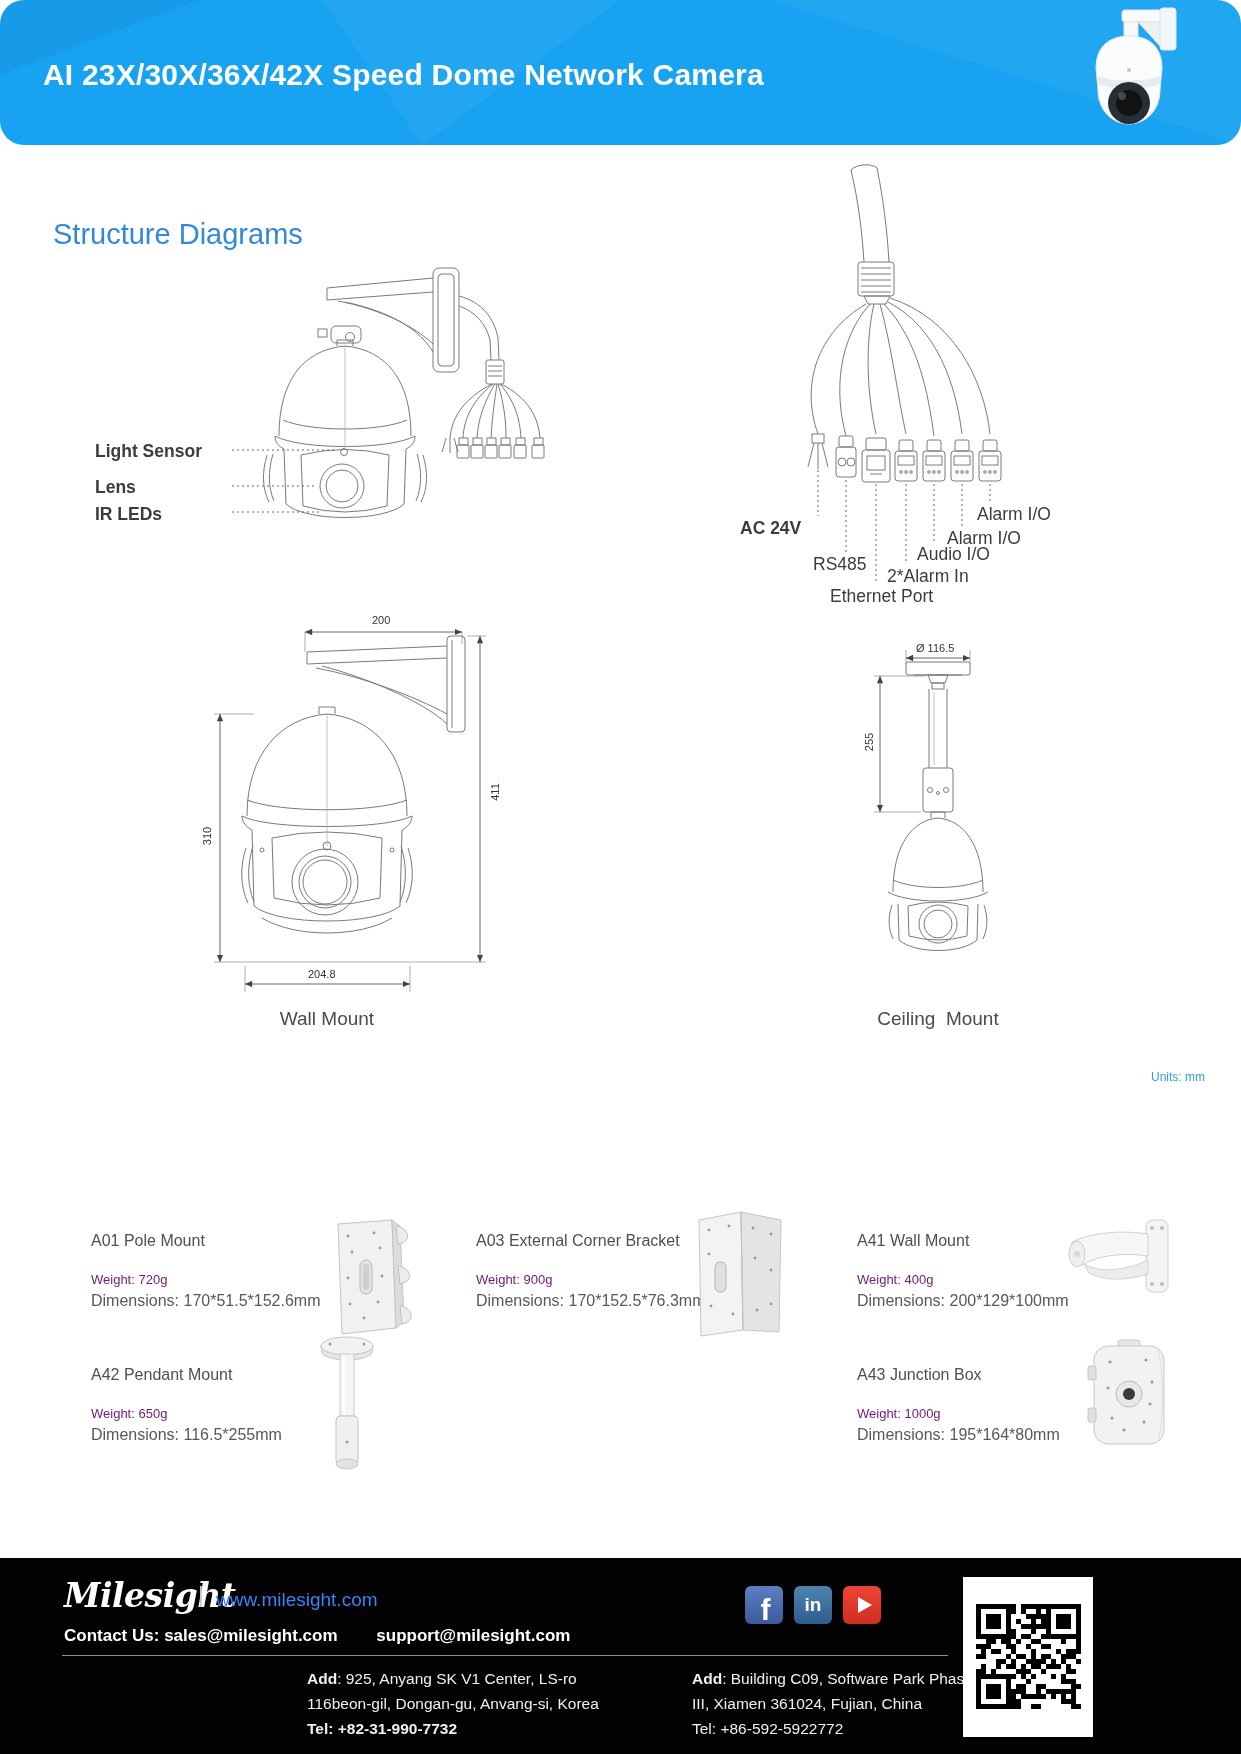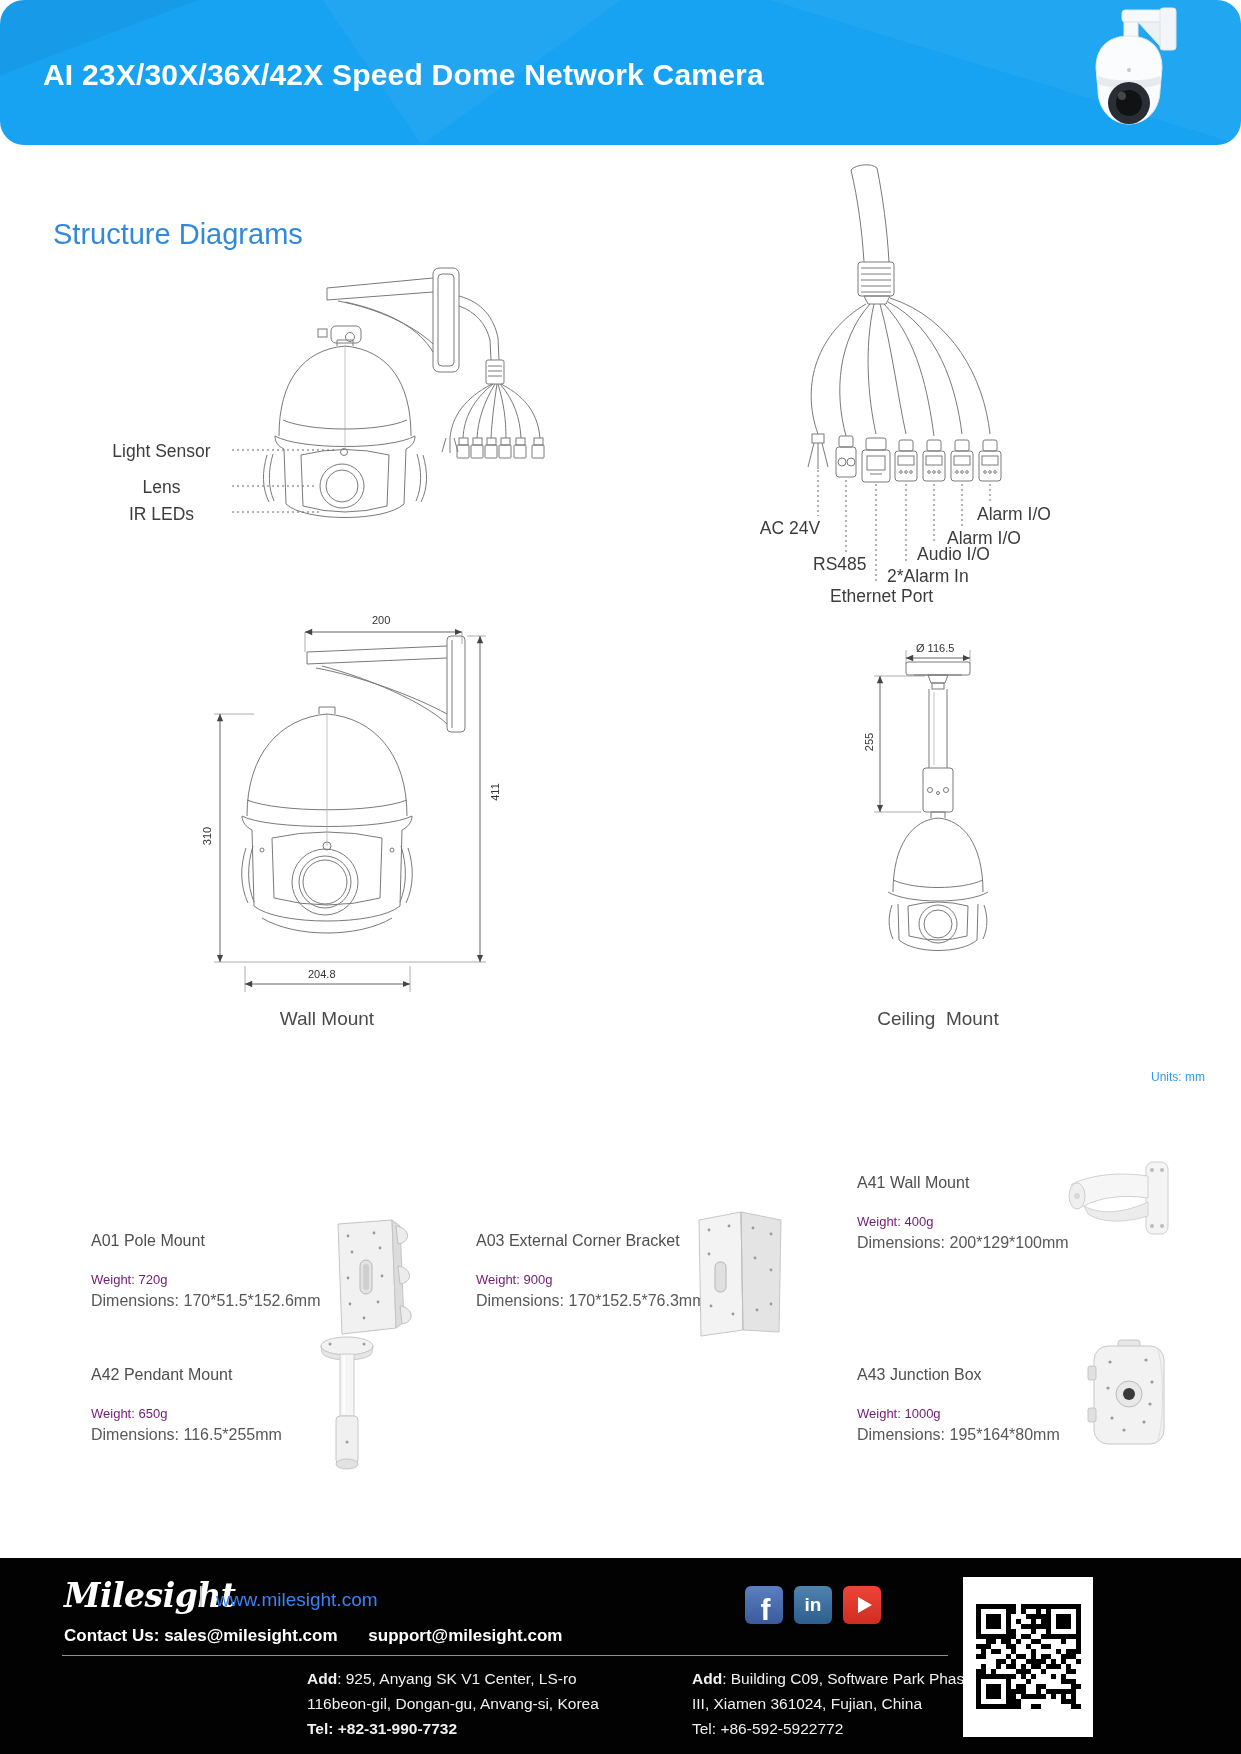--- a/index.html
+++ b/index.html
@@ -10,21 +10,21 @@
   .tri{position:absolute;inset:0;}
   .tri1{clip-path:polygon(26% 0,50% 0,34% 100%);background:rgba(255,255,255,.05);}
   .tri2{clip-path:polygon(62% 0,100% 0,100% 100%);background:rgba(255,255,255,.045);}
   .tri3{clip-path:polygon(0 0,16% 0,0 52%);background:rgba(0,0,0,.04);}
   .header-title{position:absolute;left:43px;top:58px;font-size:30px;font-weight:600;color:#ffffff;letter-spacing:.2px;}
   .header-cam{position:absolute;left:1072px;top:6px;}
   
   .sec-heading{position:absolute;font-size:29px;font-weight:500;color:#3289d9;}
   
   .dlabel{position:absolute;font-size:17.5px;color:#3c3c3c;white-space:nowrap;}
-  .r{text-align:center;}
+  .r{text-align:left;font-weight:bold;}
   .dim-label{position:absolute;font-size:11px;color:#333;white-space:nowrap;}
   .rot{transform:rotate(-90deg);transform-origin:center;}
   .caption{position:absolute;width:160px;text-align:center;font-size:19px;color:#4a4a4a;white-space:pre;}
   .units{position:absolute;left:1040px;top:1070px;width:165px;text-align:right;font-size:12px;color:#2d9cf0;}
   .lineart{position:absolute;left:0;top:0;pointer-events:none;}
   .lineart .draw{stroke:#7a7a7a;stroke-width:1;fill:none;}
   .lineart .thin{stroke:#a9a9a9;stroke-width:.7;fill:none;}
   .lineart .dim{stroke:#555;stroke-width:.9;fill:none;}
   .lineart .dimext{stroke:#8a8a8a;stroke-width:.7;fill:none;}
   .lineart .dot{stroke:#666;stroke-width:1;fill:none;stroke-dasharray:2 3;}
@@ -34,21 +34,21 @@
   .acc-weight{position:absolute;left:31px;top:66px;font-size:13px;color:#701a75;}
   .acc-dims{position:absolute;left:31px;top:86px;font-size:16px;color:#585858;}
   .acc-img{position:absolute;}
   
   .footer{position:absolute;left:0;top:1558px;width:1241px;height:196px;background:#020202;color:#f2f2f2;}
   .f-logo{position:absolute;left:64px;top:18px;font-family:"DejaVu Serif",serif;font-style:italic;font-weight:bold;
           font-size:33px;color:#fff;letter-spacing:-.5px;}
   .f-sep{position:absolute;left:198px;top:24px;font-size:22px;color:#c7c7c7;}
   .f-web{position:absolute;left:216px;top:31px;font-size:19px;color:#3b82f6;}
   .f-contact{position:absolute;left:64px;top:68px;font-size:17px;font-weight:bold;color:#fff;}
-  .f-contact .em2{margin-left:26px;}
+  .f-contact .em2{margin-left:34px;}
   .f-divider{position:absolute;left:62px;top:97px;width:886px;height:1px;background:#8f8f8f;}
   .addr-col{position:absolute;top:108px;font-size:15.5px;line-height:25px;color:#f0f0f0;}
   .addr-col b{font-weight:bold;}
   .tel-bold{font-weight:bold;}
   .social{position:absolute;left:745px;top:28px;display:flex;gap:11px;}
   .sicon{width:38px;height:38px;border-radius:6px;position:relative;overflow:hidden;}
   .sicon.fb{background:linear-gradient(#5a7fc0,#3b5a9b);}
   .sicon.li{background:linear-gradient(#4e83b0,#2d5e8d);}
   .sicon.yt{background:linear-gradient(#ef4438,#cf2d20);}
   .fb-glyph{position:absolute;left:50%;bottom:-3px;transform:translateX(-35%);font-size:30px;font-weight:bold;color:#fff;}
@@ -358,21 +358,21 @@
           <circle cx="16" cy="44" r="1.4"></circle>
           <circle cx="62" cy="48" r="1.4"></circle>
         <circle cx="78" cy="60" r="1.4"></circle>
           <circle cx="18" cy="96" r="1.4"></circle>
           <circle cx="40" cy="104" r="1.4"></circle>
         <circle cx="64" cy="100" r="1.4"></circle>
           <circle cx="78" cy="94" r="1.4"></circle>
       </g>
     </svg>
   </div>
-  <div class="acc-cell" style="left:826px;top:1148px;">
+  <div class="acc-cell" style="left:826px;top:1206px;">
     <div class="acc-name">A41 Wall Mount</div>
     <div class="acc-weight">Weight: 400g</div>
     <div class="acc-dims">Dimensions: 200*129*100mm</div>
     <svg class="acc-img" style="left:236px;top:10px;" width="108" height="92" viewBox="0 0 108 92">
       <rect x="84" y="4" width="22" height="72" rx="7" fill="#f4f4f4" stroke="#cfcfcf"></rect>
       <circle cx="90" cy="12" r="2" fill="#bbb"></circle>
         <circle cx="100" cy="12" r="2" fill="#bbb"></circle>
       <circle cx="90" cy="68" r="2" fill="#bbb"></circle>
         <circle cx="100" cy="68" r="2" fill="#bbb"></circle>
       <path d="M10,26 C30,16 60,14 86,18 L86,40 C60,36 36,40 22,48 C13,52 8,44 10,26 Z" fill="#f6f6f6" stroke="#d2d2d2"></path>

